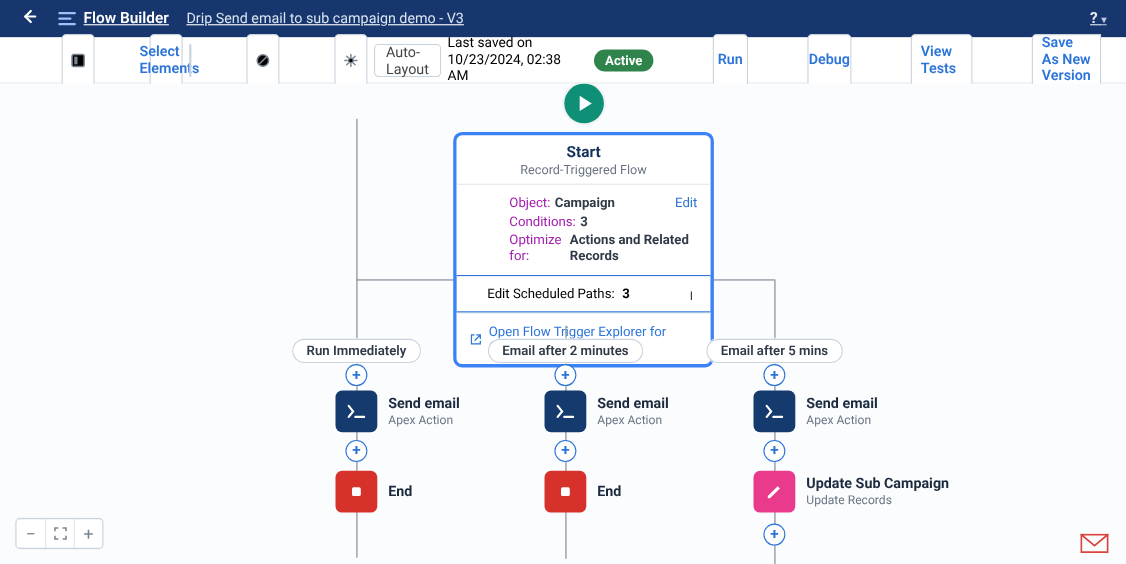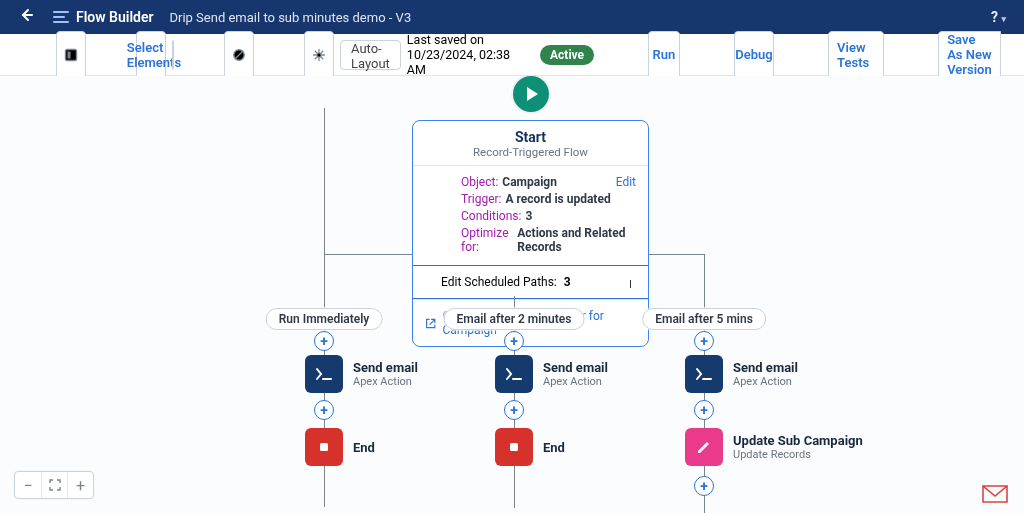--- a/index.html
+++ b/index.html
@@ -1,17 +1,17 @@
 <!DOCTYPE html>
 <html><head>
 <meta charset="utf-8">
 <style>
   * { box-sizing: border-box; margin: 0; padding: 0; font-family: -apple-system, BlinkMacSystemFont, "Segoe UI", Roboto, Arial, sans-serif; }
   body { width: 1024px; height: 513px; background: #fff; overflow: hidden; position: relative; }
-  .header { background: #18366e; height: 34px; display: flex; align-items: center; padding: 0 10px; color: #fff; }
+  .header { background: #18366e; height: 34px; display: flex; align-items: center; padding: 0 10px; color: #fff; text-decoration: underline; }
   .header .back { cursor: pointer; padding: 4px 8px; }
   .header .logo { display: flex; align-items: center; gap: 6px; font-size: 14px; font-weight: 600; padding: 0 10px; }
   .header .title { font-size: 13px; font-weight: 400; color: #dbe5f2; padding-left: 6px; }
   .header .spacer { flex: 1; }
   .header .help { font-size: 14px; font-weight: 700; cursor: pointer; padding: 0 8px; color: #fff; opacity:.9; }
   
   .toolbar { background: #fff; border-bottom: 1px solid #e1e6ec; height: 42px; display: flex; align-items: center; padding: 0 12px; gap: 6px; font-size: 13px; }
   .tb-btn { border: 1px solid #c9d3dc; border-radius: 4px; height: 48px; min-width: 30px; background: #fff; display: inline-flex; align-items: center; justify-content: center; cursor: pointer; color: #3b6fcc; font-weight: 600; padding: 0 8px; margin-left: 44px; }
   .tb-btn.icon { padding: 0; width: 30px; color: #7a8491; }
   .tb-btn.select-el { color: #2b74d8; gap:6px; }
@@ -32,21 +32,21 @@
 
   .canvas { position:absolute; top:76px; left:0; right:0; bottom:0; background:#fbfcfe; overflow:hidden; }
   .zoom { position:absolute; left:14px; bottom:14px; display:flex; border:1px solid #c9d3dc; border-radius:4px; background:#fff; box-shadow:0 0 0 1px rgba(0,0,0,.02); }
   .zoom .z { width:26px; height:26px; display:flex;align-items:center;justify-content:center; color:#7a8491; cursor:pointer; }
   .zoom .z + .z { border-left:1px solid #e1e6ec; }
 
   
   .start-wrap { position:absolute; left:412px; top:0; width:237px; }
   .play { width:36px; height:36px; background:#0e8f76; border-radius:50%; margin:0 auto; display:flex;align-items:center;justify-content:center; color:#fff; box-shadow:0 0 0 2px rgba(0,0,0,.04); }
   .play svg { margin-left:2px; }
-  .start-card { margin-top:8px; border:1px solid #3b82f6; border-radius:8px; background:#fff; overflow:hidden; }
+  .start-card { margin-top:8px; border:3px solid #3b82f6; border-radius:8px; background:#fff; overflow:hidden; }
   .start-card .hdr { text-align:center; padding:8px 6px 6px; }
   .start-card .hdr .t { font-weight:700; font-size:14px; color:#16325c; }
   .start-card .hdr .s { font-size:11.5px; color:#6a7482; }
   .start-card .sec { padding:9px 12px; font-size:12px; color:#303a47; }
   .start-card .sec .row { display:flex; margin-bottom:3px; }
   .start-card .sec .row .lab { color:#a21caf;margin-left:36px; }
   .start-card .sec .row .val { font-weight:700; margin-left:4px; }
   .start-card .sec .edit { color:#2b74d8; font-size:12px; float:right; cursor:pointer; }
   .start-card .divider { border-top:1px solid #e1e6ec; }
   .start-card .sched-inner { border:1.5px solid #2b74d8; margin:-1px -1px 0 -1px; padding:9px 28px; font-size:12px; border-radius:0; }
@@ -79,21 +79,21 @@
         <path d="M10 3L5 8l5 5" stroke="#fff" stroke-width="2" stroke-linecap="round"></path>
         <path d="M5 8h9" stroke="#fff" stroke-width="2" stroke-linecap="round"></path>
       </svg>
   </div>
   <div class="logo">
     <svg width="18" height="18" viewBox="0 0 18 18">
         <path d="M2 4h14M2 9h10M2 14h14" stroke="#9dc0ff" stroke-width="2" stroke-linecap="round"></path>
       </svg>
     <span>Flow Builder</span>
   </div>
-  <div class="title">Drip Send email to sub minutes demo - V3</div>
+  <div class="title">Drip Send email to sub campaign demo - V3</div>
   <div class="spacer"></div>
   <div class="help"><span>?</span>&nbsp;<span style="font-size:9px;opacity:.8">▾</span></div>
 </div>
 
 <div class="toolbar">
   <div class="tb-btn icon">
     <svg width="14" height="14" viewBox="0 0 14 14">
         <rect x="1.5" y="1.5" width="11" height="11" rx="1.5" stroke="#7a8491" stroke-width="1.4"></rect>
         <rect x="3.5" y="3.5" width="3" height="7" fill="#7a8491"></rect>
       </svg>
@@ -163,24 +163,20 @@
         <div class="s">Record-Triggered Flow</div>
       </div>
       <div class="divider"></div>
       <div class="sec">
         <span class="edit">Edit</span>
         <div class="row">
             <span class="lab">Object:</span>
             <span class="val">Campaign</span>
           </div>
         <div class="row">
-            <span class="lab">Trigger:</span>
-            <span class="val">A record is updated</span>
-          </div>
-        <div class="row">
             <span class="lab">Conditions:</span>
             <span class="val">3</span>
           </div>
         <div class="row">
             <span class="lab">Optimize for:</span>
             <span class="val">Actions and Related Records</span>
           </div>
       </div>
       <div class="sched-inner" style="position:relative">
         <span class="edit">Edit</span>

